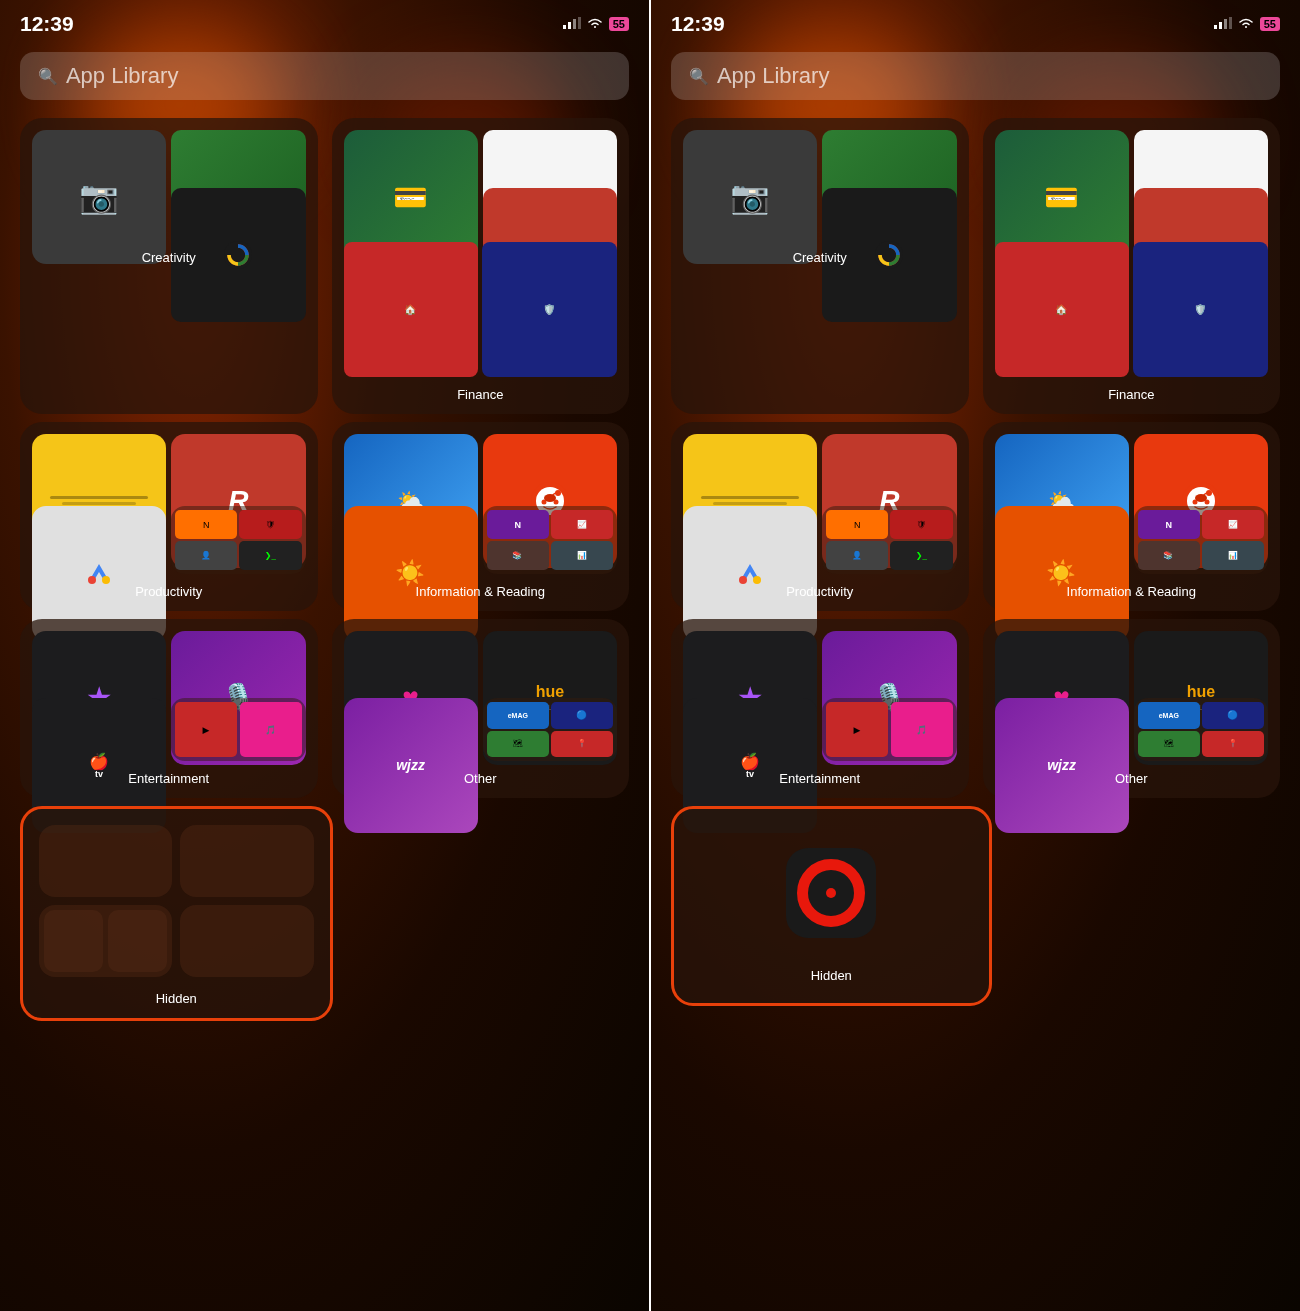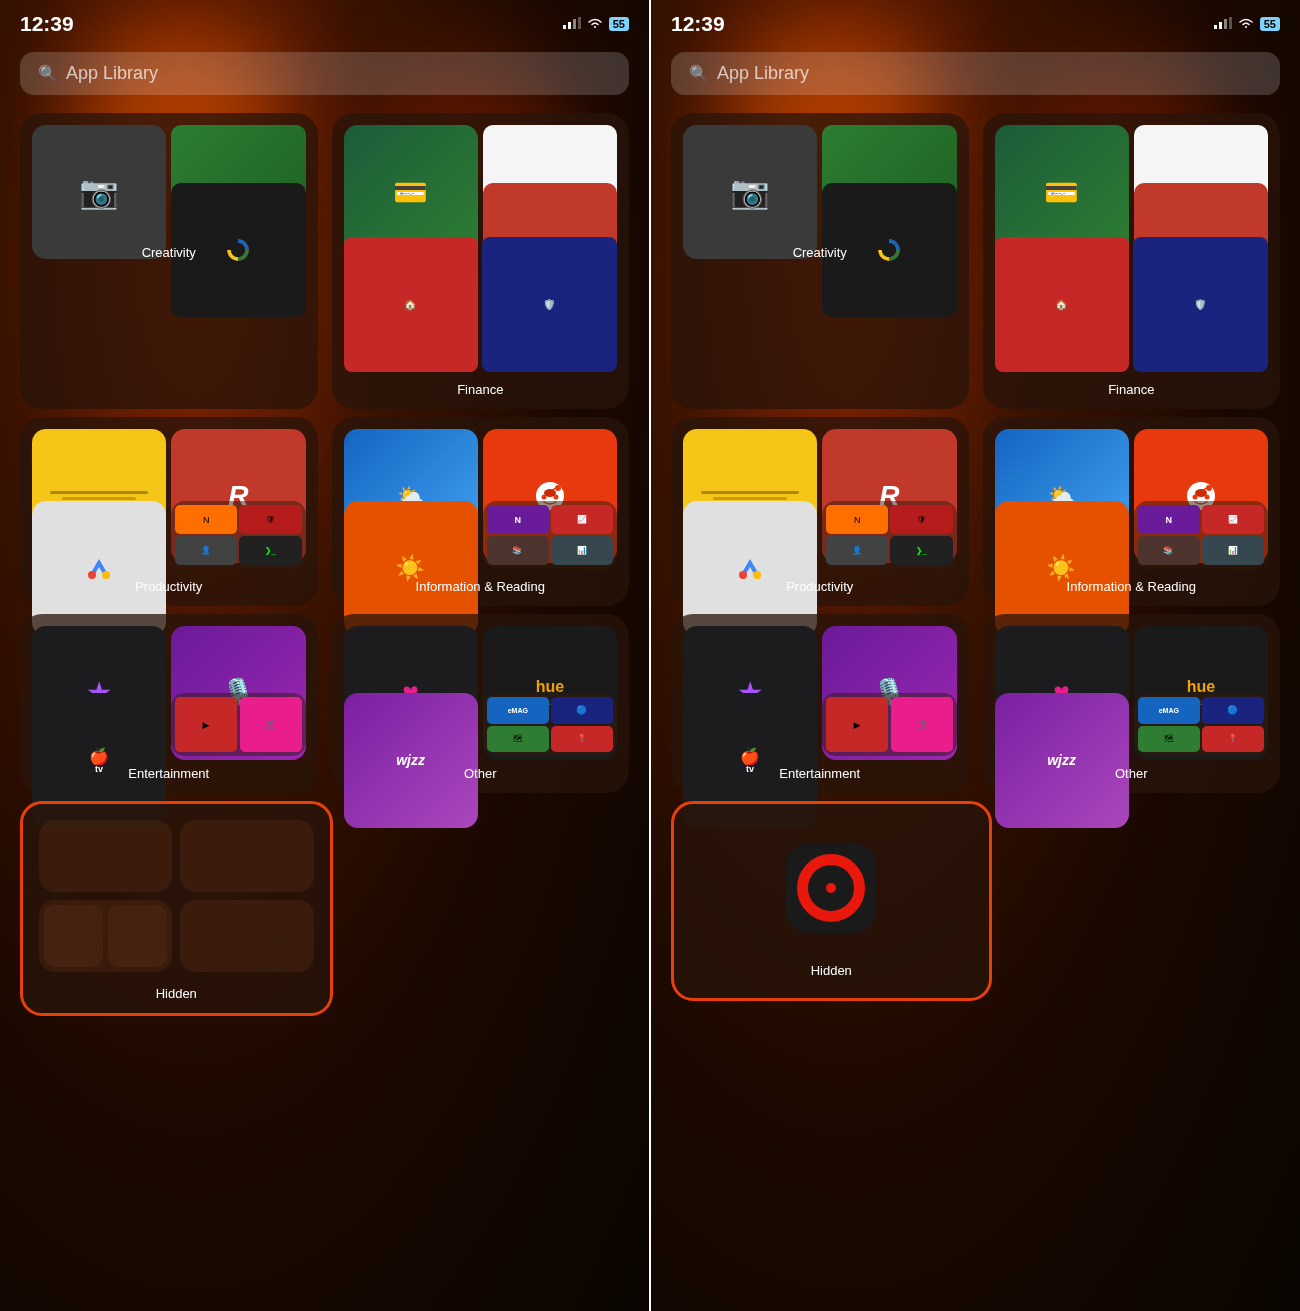--- a/index.html
+++ b/index.html
@@ -51,21 +51,21 @@
       justify-content: space-between;
       padding: 12px 20px 8px;
       color: white;
       font-size: 15px;
       font-weight: 600;
     }
 
     .status-time { font-size: 21px; font-weight: 700; }
     .status-icons { display: flex; align-items: center; gap: 6px; font-size: 13px; }
     .battery-badge {
-      background: #7dd3fc;
+      background: #ec4899;
       color: black;
       border-radius: 3px;
       padding: 1px 4px;
       font-size: 11px;
       font-weight: 700;
     }
 
     .content {
       position: relative;
       z-index: 5;
@@ -77,21 +77,21 @@
       border-radius: 14px;
       display: flex;
       align-items: center;
       padding: 11px 18px;
       gap: 8px;
       margin-bottom: 18px;
     }
 
     .search-bar-text {
       color: rgba(255,255,255,0.7);
-      font-size: 18px;
+      font-size: 22px;
     }
 
     .search-icon-char { font-size: 16px; color: rgba(255,255,255,0.7); }
 
     .grid-row {
       display: flex;
       gap: 14px;
       margin-bottom: 8px;
     }
 

